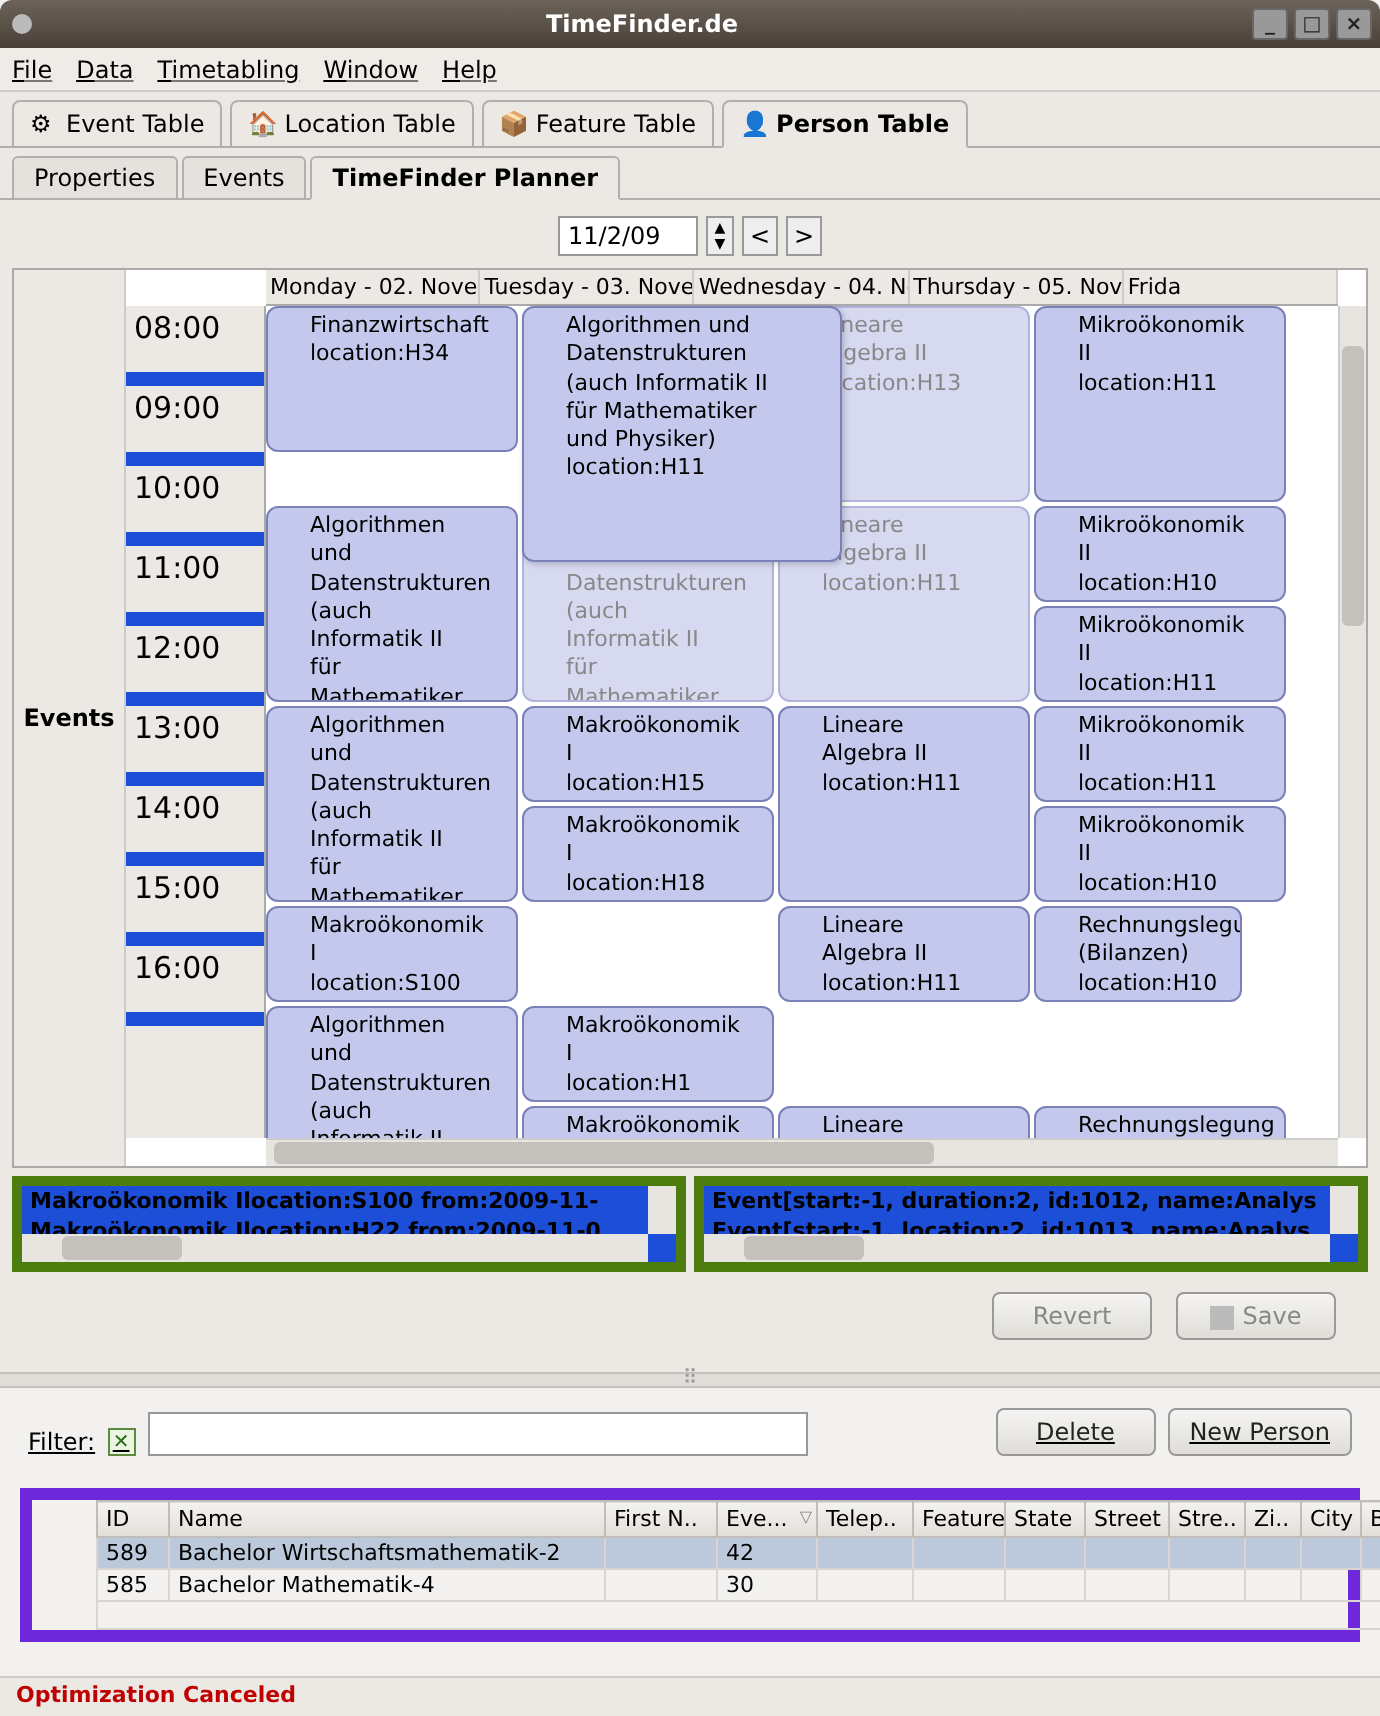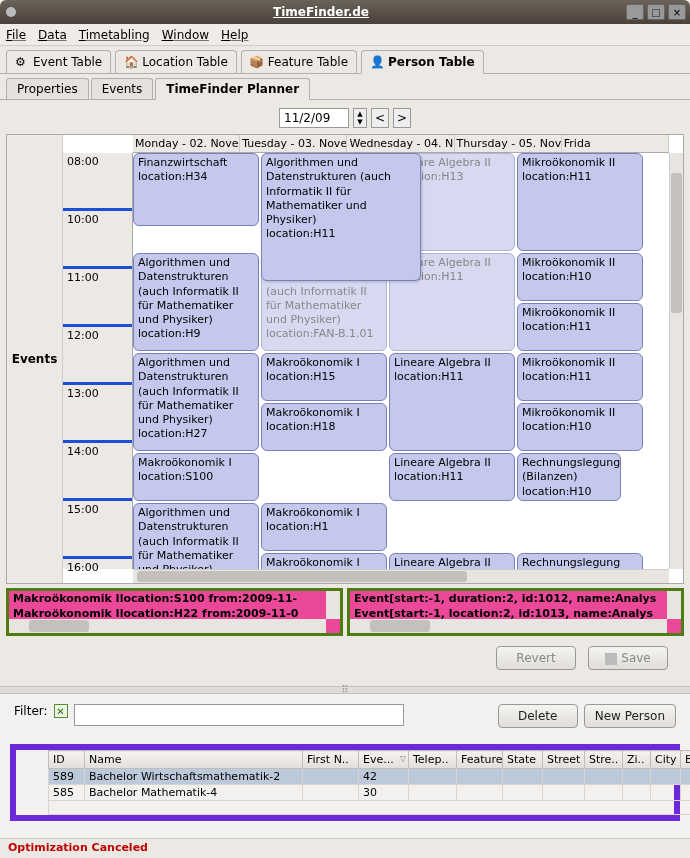--- a/index.html
+++ b/index.html
@@ -1,21 +1,21 @@
 <!DOCTYPE html>
 <html><head>
 <meta charset="utf-8">
 <style>
 * { box-sizing: border-box; margin: 0; padding: 0; font-family: "DejaVu Sans", "Liberation Sans", sans-serif; font-size: 12px; }
 body { background: #f2f1ef; width: 690px; height: 858px; overflow: hidden; position: relative; }
 
 
 .titlebar { background: linear-gradient(to bottom, #6b6259, #4a4039); height: 24px; display: flex; align-items: center; color: #fff; font-weight: bold; position: relative; border-radius: 6px 6px 0 0; }
 .titlebar .dot { width: 10px; height: 10px; border-radius: 50%; background: #bbb; margin-left: 6px; }
-.titlebar .title { flex: 1; text-align: center; text-decoration: underline; }
+.titlebar .title { flex: 1; text-align: center; }
 .titlebar .winbtns { display: flex; gap: 3px; padding-right: 4px; }
 .titlebar .wb { width: 18px; height: 16px; background: #999; border: 1px solid #666; border-radius: 2px; display: flex; align-items: center; justify-content: center; font-size: 10px; color: #222; }
 
 
 .menubar { background: #efece7; height: 22px; display: flex; align-items: center; padding: 0 6px; gap: 12px; border-bottom: 1px solid #ccc; }
 .menubar span { text-decoration: underline; text-decoration-color: #777; }
 .menubar span:first-letter { text-decoration: underline; }
 
 
 .viewtabs { display: flex; gap: 4px; padding: 4px 6px 0 6px; background: #ece9e4; border-bottom: 1px solid #b0b0b0; height: 28px; }
@@ -34,49 +34,49 @@
 .dateline input { height: 20px; padding: 0 4px; width: 70px; border: 1px solid #999; background: #fff; }
 .dateline .spin { width: 14px; height: 20px; border: 1px solid #999; background: #eee; display: flex; flex-direction: column; justify-content: center; align-items: center; font-size: 7px; }
 .dateline .nav { width: 18px; height: 20px; border: 1px solid #999; background: #eee; text-align: center; line-height: 18px; }
 
 .plangrid { position: relative; background: #fff; border: 1px solid #aaa; height: 450px; display: flex; }
 .eventslabel { writing-mode: horizontal-tb; width: 56px; display: flex; align-items: center; justify-content: center; background: #ece9e4; border-right: 1px solid #ccc; font-weight: bold; }
 .grid { flex: 1; position: relative; overflow: hidden; }
 .dayheader { position: absolute; top: 0; left: 70px; right: 14px; height: 18px; display: flex; background: #ece9e4; border-bottom: 1px solid #aaa; }
 .dayheader > div { flex: 1; padding: 2px 2px; border-right: 1px solid #ccc; overflow: hidden; white-space: nowrap; font-size: 11px; }
 .timecol { position: absolute; top: 18px; left: 0; width: 70px; bottom: 14px; background: #ece9e4; border-right: 1px solid #aaa; }
-.timecol > div { height: 58px; padding: 2px 4px; border-bottom: 3px solid #1d4ed8; font-size: 11px; }
+.timecol > div { height: 40px; padding: 2px 4px; border-bottom: 7px solid #1d4ed8; font-size: 15px; }
 .cells { position: absolute; top: 18px; left: 70px; right: 14px; bottom: 14px; }
-.event { position: absolute; background: #c4c8ec; border: 1px solid #7a80b8; border-radius: 6px; padding: 2px 4px; font-size: 11px; overflow: hidden; line-height: 1.3; }
+.event { position: absolute; background: #c4c8ec; border: 1px solid #7a80b8; border-radius: 6px; padding: 2px 21px; font-size: 11px; overflow: hidden; line-height: 1.3; }
 .event.front { z-index: 10; box-shadow: 1px 1px 3px rgba(0,0,0,0.2); }
 .event.dim { background: #d6d9f0; color: #888; border-color: #b0b4d8; }
 .vscroll { position: absolute; right: 0; top: 18px; bottom: 14px; width: 14px; background: #e8e5e0; border-left: 1px solid #ccc; }
 .vscroll .thumb { position: absolute; left: 1px; right: 1px; top: 20px; height: 140px; background: #c4c1bc; border-radius: 3px; }
 .hscroll { position: absolute; bottom: 0; left: 70px; right: 14px; height: 14px; background: #e8e5e0; border-top: 1px solid #ccc; }
 .hscroll .thumb { position: absolute; top: 1px; bottom: 1px; left: 4px; width: 330px; background: #c4c1bc; border-radius: 3px; }
 
 
 .details { margin-top: 4px; display: flex; gap: 4px; }
-.detcol { flex: 1; border: 3px solid #4d7c0f; background: #ec4899; height: 48px; overflow: hidden; position: relative; }
+.detcol { flex: 1; border: 5px solid #4d7c0f; background: #1d4ed8; height: 48px; overflow: hidden; position: relative; }
 .detcol .row { padding: 1px 4px; font-weight: bold; white-space: nowrap; overflow: hidden; font-size: 11px; }
 .detcol .sb { position: absolute; right: 0; top: 0; bottom: 14px; width: 14px; background: #e8e5e0; }
 .detcol .sbh { position: absolute; bottom: 0; left: 0; right: 14px; height: 14px; background: #e8e5e0; }
 .detcol .sbh .th { position: absolute; top: 1px; bottom: 1px; left: 20px; width: 60px; background: #c4c1bc; border-radius: 3px; }
 
 
 .actions { display: flex; justify-content: flex-end; gap: 12px; padding: 10px 16px; }
 .btn { min-width: 80px; height: 24px; border: 1px solid #999; border-radius: 4px; background: linear-gradient(to bottom, #f5f4f2, #e0ddd8); text-align: center; line-height: 22px; padding: 0 10px; color: #888; }
 .btn .disk { display: inline-block; width: 12px; height: 12px; background: #bbb; vertical-align: middle; margin-right: 4px; }
 .btn.en { color: #222; }
 
 .divider { height: 8px; background: #e0ddd8; border-top: 1px solid #c5c2bd; border-bottom: 1px solid #c5c2bd; position: relative; }
 .divider::after { content: "⠿"; position: absolute; left: 50%; top: -3px; transform: translateX(-50%); color: #999; font-size: 10px; }
 
 
-.filterrow { display: flex; align-items: flex-start; padding: 10px 14px; gap: 6px; }
+.filterrow { display: flex; align-items: flex-end; padding: 10px 14px; gap: 6px; text-decoration: underline; }
 .filterrow label { font-weight: normal; }
 .filterrow .clr { width: 14px; height: 14px; border: 1px solid #5a8c3a; display: flex; align-items: center; justify-content: center; color: #2a6c1a; font-weight: bold; font-size: 10px; background: #eaf5e2; }
 .filterrow input { flex: 0 0 330px; height: 22px; border: 1px solid #999; padding: 0 4px; background: #fff; }
 .filterrow .gap { flex: 1; }
 
 
 .ptable { margin: 6px 10px 0 10px; border: 6px solid #6d28d9; padding-left: 32px; }
 .ptable table { width: 100%; border-collapse: collapse; table-layout: fixed; }
 .ptable th { background: linear-gradient(to bottom, #f4f2ef, #e2dfda); border: 1px solid #c0bdb8; padding: 2px 4px; font-weight: normal; text-align: left; position: relative; font-size: 11px; overflow: hidden; white-space: nowrap; }
 .ptable td { border: 1px solid #d8d5d0; padding: 1px 4px; font-size: 11px; overflow: hidden; white-space: nowrap; }
@@ -145,20 +145,21 @@
     <div class="grid">
       <div class="dayheader" id="dayheader">
           <div>Monday - 02. Noveml</div>
           <div>Tuesday - 03. Noverr</div>
           <div>Wednesday - 04. Nov</div>
           <div>Thursday - 05. Nover</div>
           <div>Frida</div>
         </div>
       <div class="timecol" id="timecol">
           <div>08:00</div>
+          <div>09:00</div>
           <div>10:00</div>
           <div>11:00</div>
           <div>12:00</div>
           <div>13:00</div>
           <div>14:00</div>
           <div>15:00</div>
           <div>16:00</div>
         </div>
       <div class="cells" id="cells">
           <div class="event" style="left: 0px; top: 0px; width: 126px; height: 73px; white-space: pre-wrap;">Finanzwirtschaft

